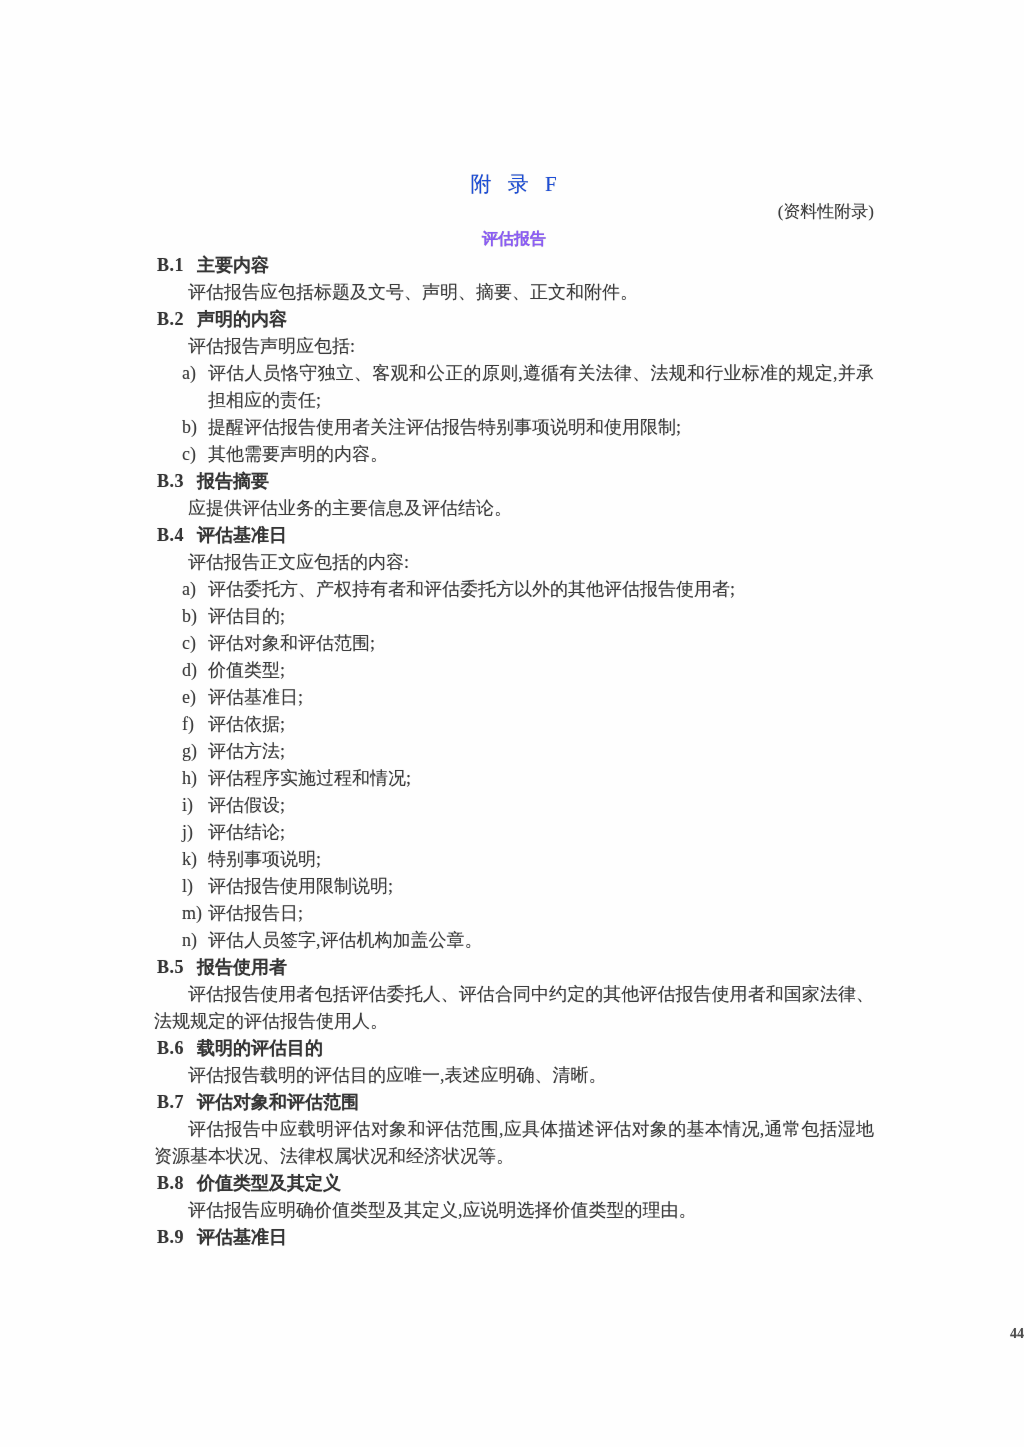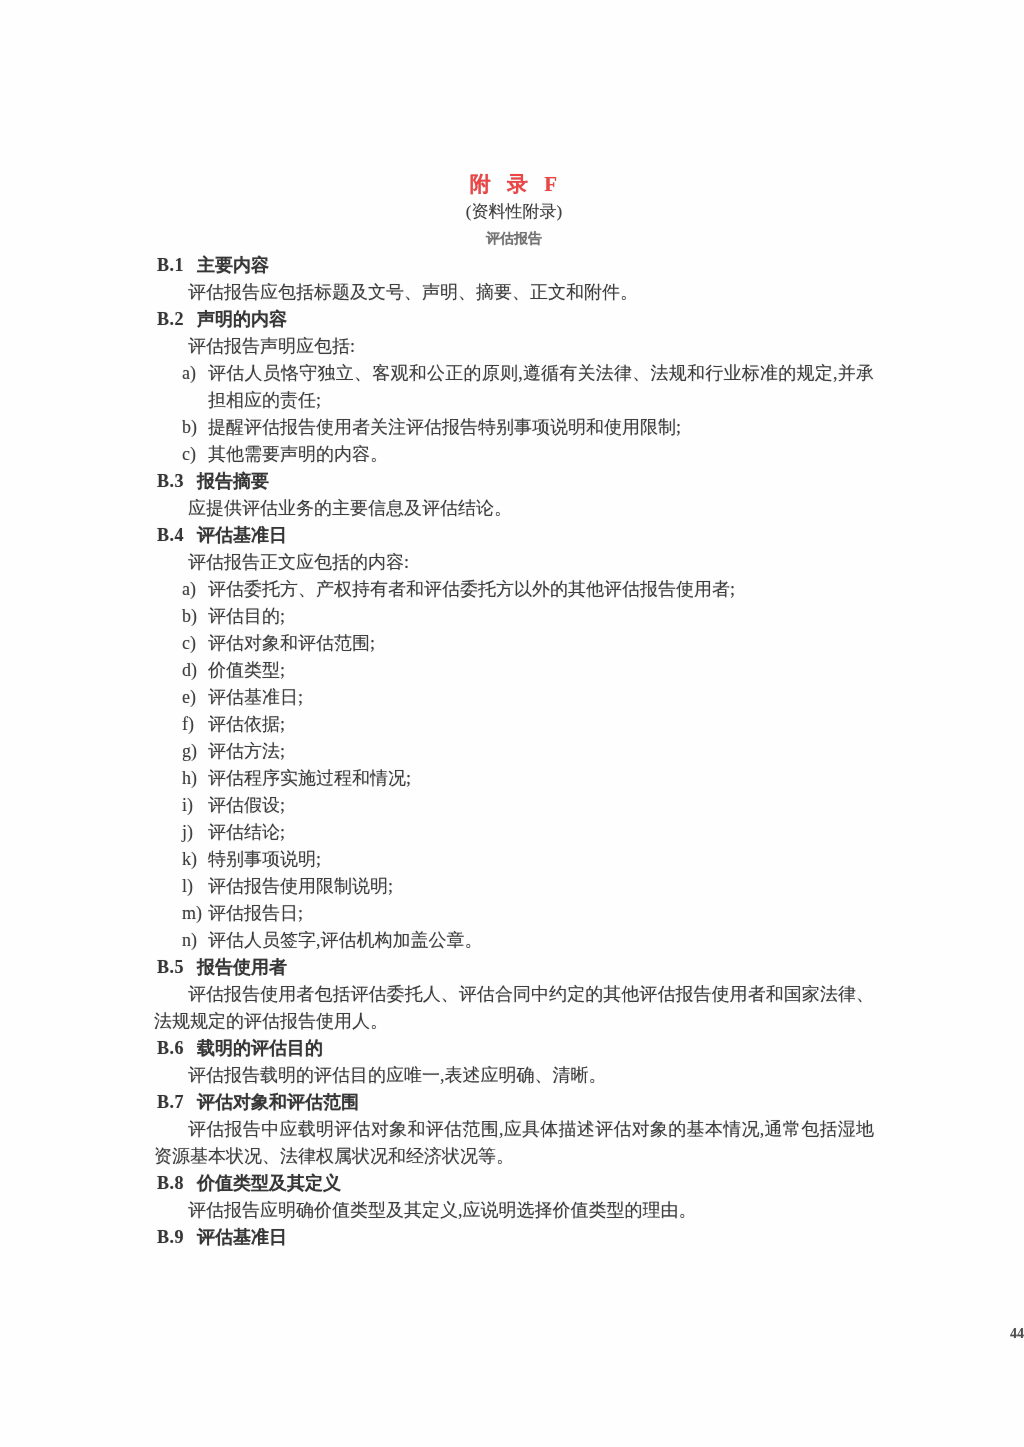--- a/index.html
+++ b/index.html
@@ -27,37 +27,37 @@
     position: absolute;
     left: 154px;
     top: 171px;
     width: 720px;
     font-size: 18px;
     line-height: 27px;
   }
   .title {
     text-align: center;
     font-size: 21px;
-    font-weight: bold;
+    font-weight: normal;
     line-height: 27px;
-    color: #ef4444;
+    color: #1d4ed8;
     word-spacing: 9px;
     letter-spacing: 1px;
   }
   .subtitle {
-    text-align: center;
+    text-align: right;
     font-size: 17px;
     line-height: 27px;
   }
   .heading {
     text-align: center;
-    font-size: 14px;
+    font-size: 16px;
     font-weight: bold;
     line-height: 27px;
-    color: #737373;
+    color: #8b5cf6;
   }
   .sec-h {
     font-weight: bold;
     color: #363636;
     padding-left: 3px;
   }
   .sec-id {
     display: inline-block;
     width: 40px;
     letter-spacing: 0.5px;

